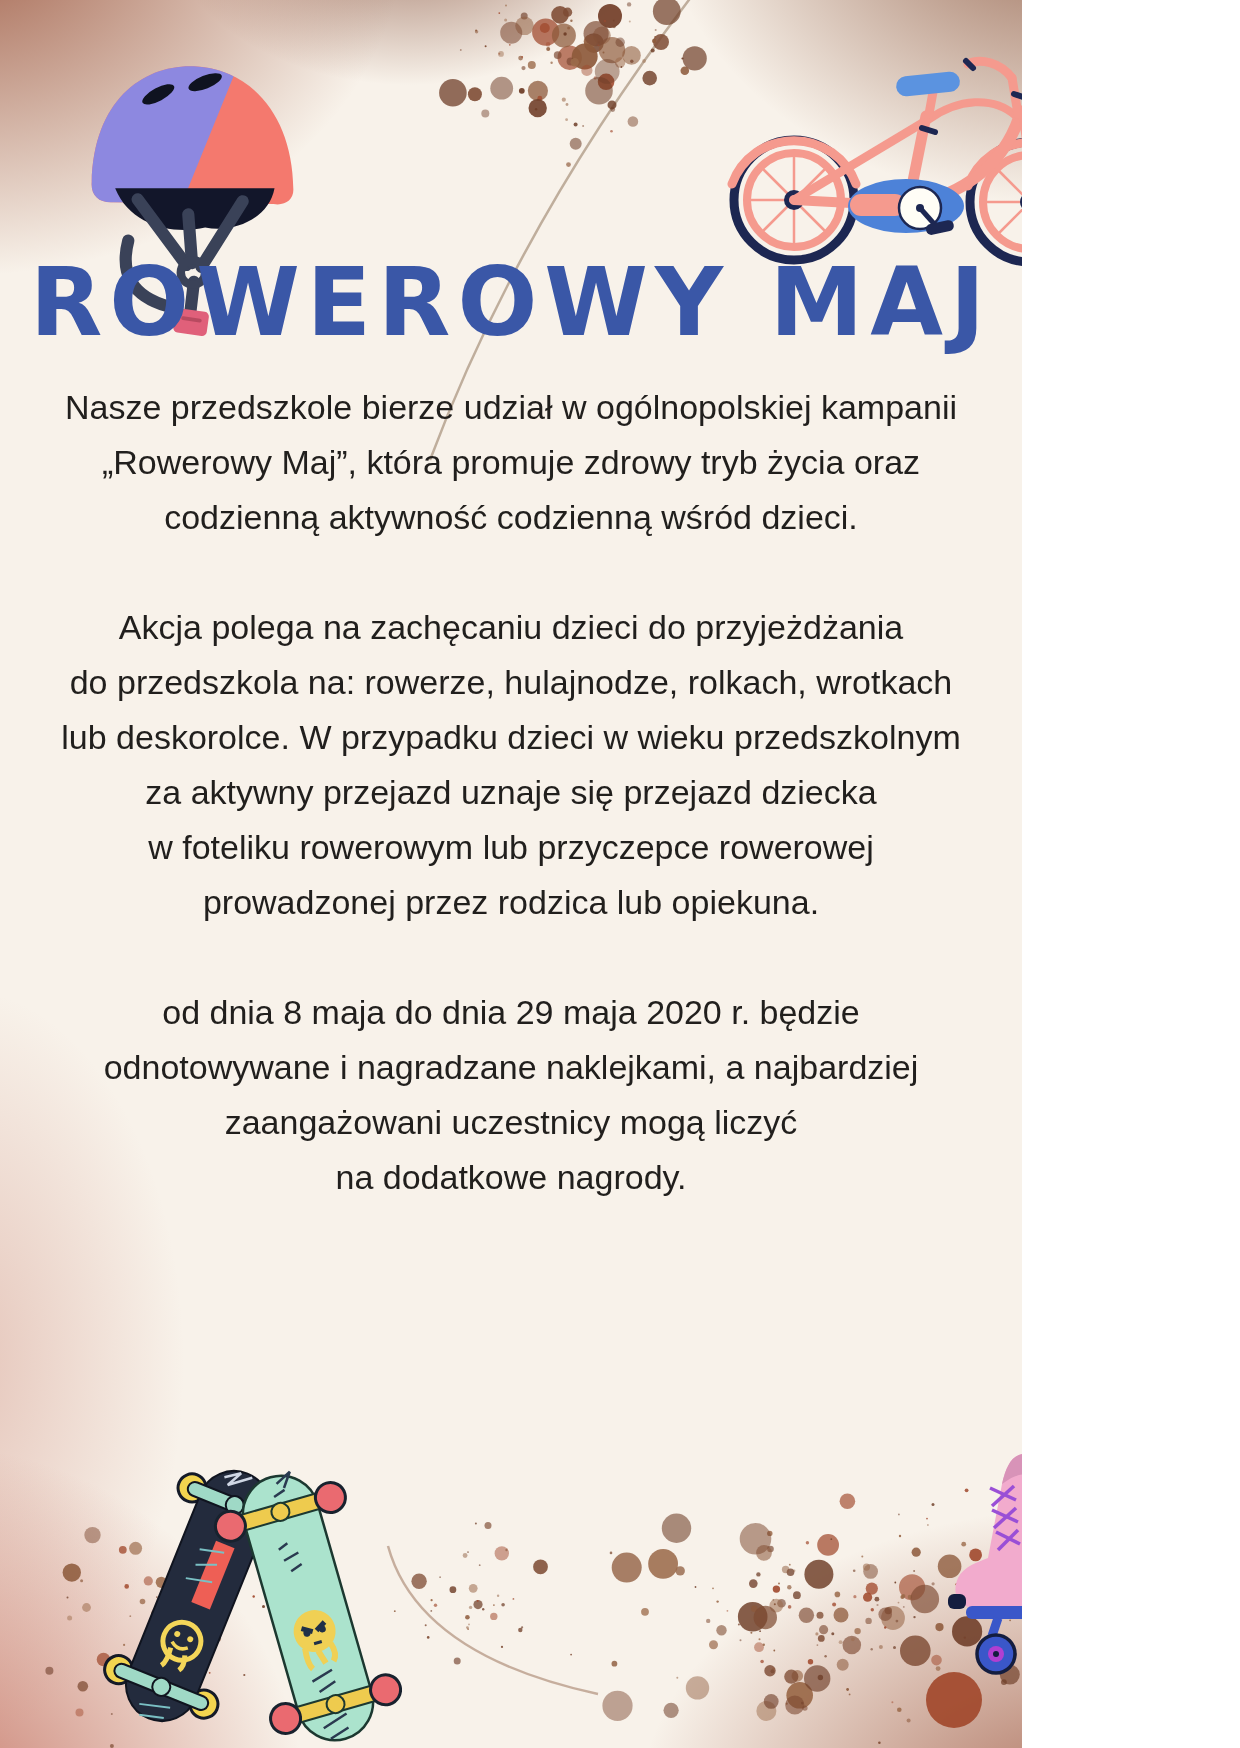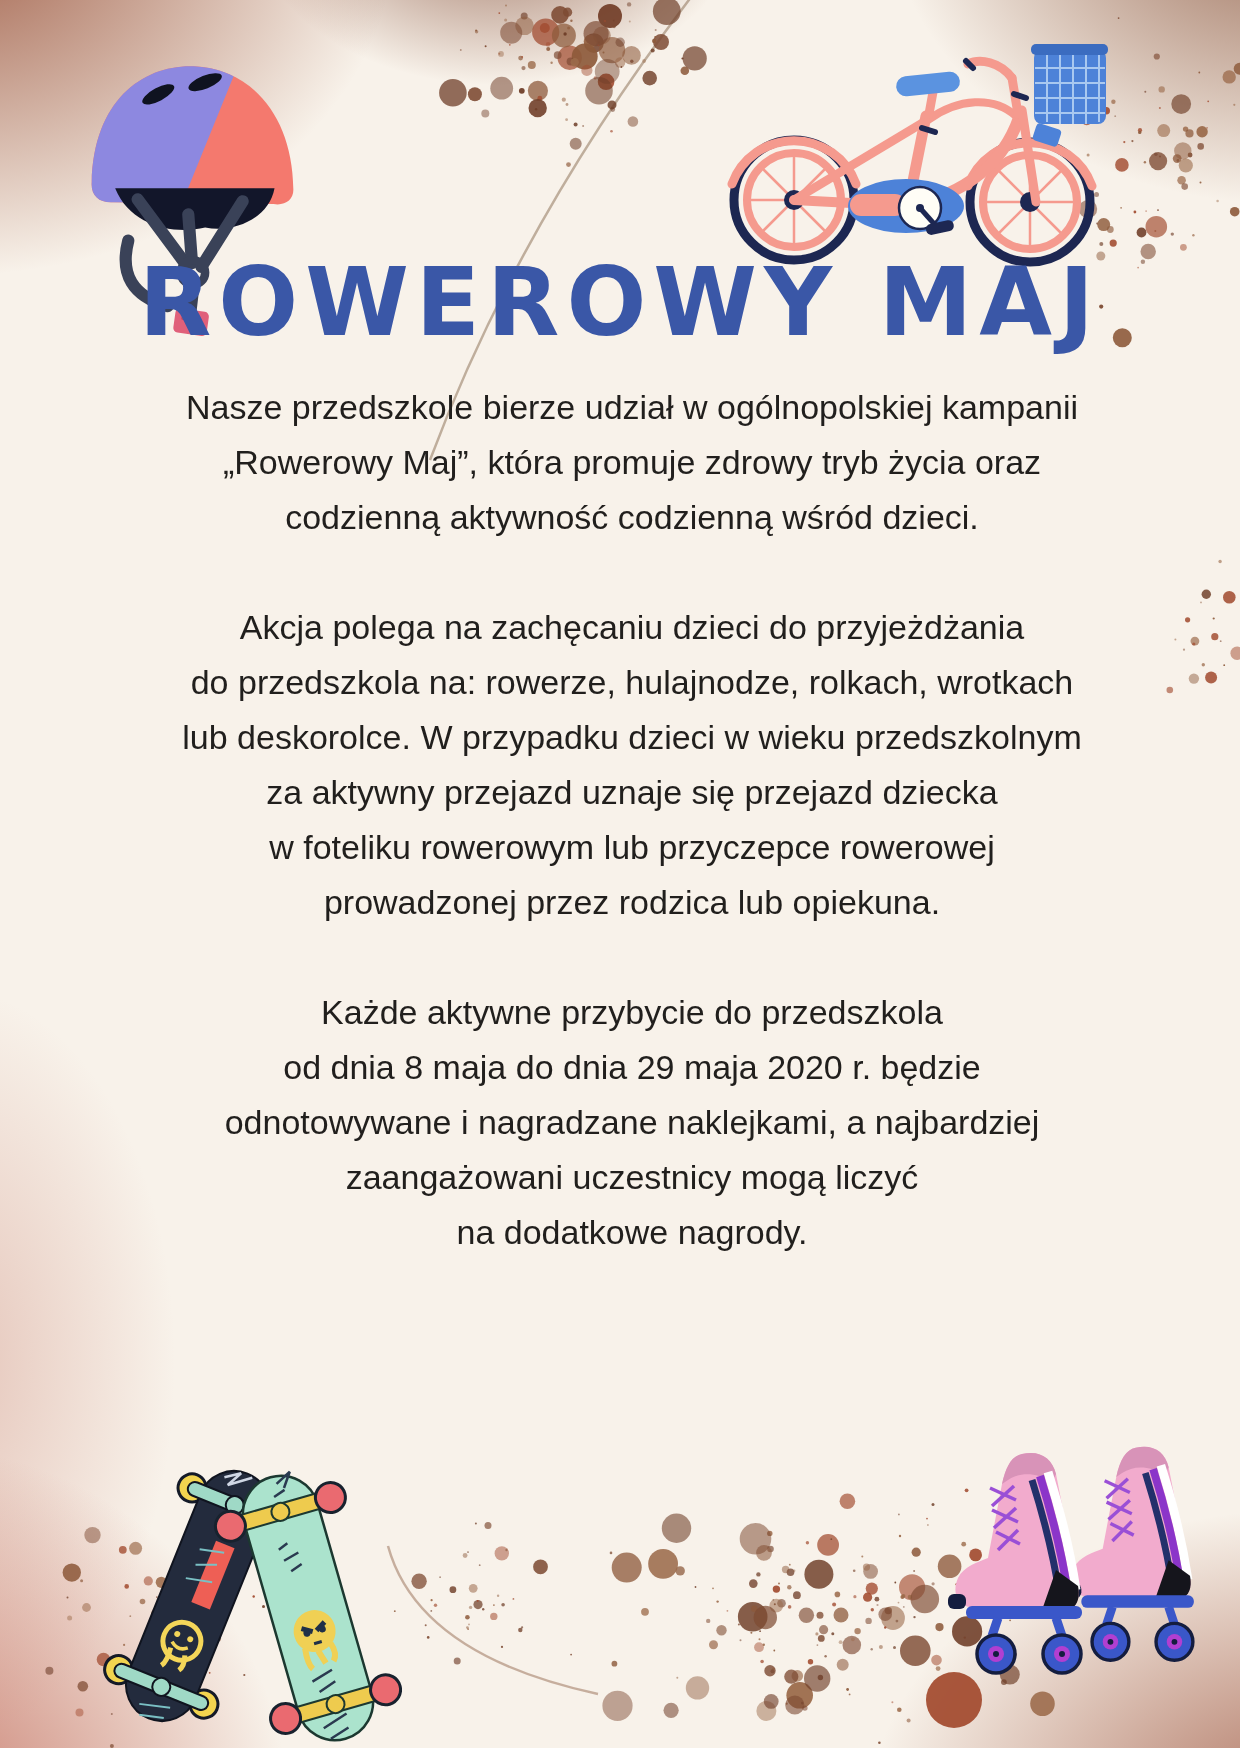--- a/index.html
+++ b/index.html
@@ -1,18 +1,18 @@
 <!DOCTYPE html>
 <html lang="pl"><head>
 <meta charset="utf-8">
 <style>
   html,body{margin:0;padding:0;}
   .page{
     position:relative;
-    width:1240px;height:1748px;
+    width:1022px;height:1748px;
     overflow:hidden;
     font-family:"Liberation Sans",sans-serif;
     background:
       radial-gradient(ellipse 620px 480px at -4% -4%, rgba(154,84,60,.92), rgba(154,84,60,0) 72%),
       radial-gradient(ellipse 330px 230px at 40% -5%, rgba(122,64,42,.75), rgba(122,64,42,0) 75%),
       radial-gradient(ellipse 560px 430px at 104% -6%, rgba(136,82,58,.88), rgba(136,82,58,0) 72%),
       radial-gradient(ellipse 540px 520px at -8% 104%, rgba(193,106,90,.9), rgba(193,106,90,0) 72%),
       radial-gradient(ellipse 300px 500px at -4% 78%, rgba(205,140,125,.45), rgba(205,140,125,0) 75%),
       radial-gradient(ellipse 620px 430px at 106% 104%, rgba(160,90,68,.85), rgba(160,90,68,0) 72%),
       linear-gradient(#f8f2ea,#f8f2ea);
@@ -24,21 +24,21 @@
   .bicycle{left:682px;top:22px;width:430px;height:250px;}
   .skateboards{left:80px;top:1428px;width:322px;height:320px;}
   .skates{left:938px;top:1424px;width:292px;height:262px;}
   .title{
     position:absolute;top:248px;left:0;right:0;margin:0;
     text-align:center;
     font-family:"DejaVu Sans","Liberation Sans",sans-serif;
     font-weight:800;font-size:94px;letter-spacing:7px;
     color:#3a57a7;
   }
-  .body-text{position:absolute;top:380px;left:12px;width:100%;text-align:center;}
+  .body-text{position:absolute;top:380px;left:0;width:100%;text-align:center;}
   .body-text p{
     margin:0 0 55px 0;
     font-size:34px;line-height:55px;
     color:#211f1d;
     white-space:pre-line;
   }
   .body-text strong{font-weight:400;}
 </style>
 </head>
 <body>
@@ -580,22 +580,21 @@
   <div class="body-text">
     <p><span>Nasze przedszkole bierze udział w ogólnopolskiej kampanii
 </span><strong>„Rowerowy Maj”</strong><span>, która promuje zdrowy tryb życia oraz
 codzienną aktywność codzienną wśród dzieci.</span></p>
     <p>Akcja polega na zachęcaniu dzieci do przyjeżdżania
 do przedszkola na: rowerze, hulajnodze, rolkach, wrotkach
 lub deskorolce. W przypadku dzieci w wieku przedszkolnym
 za aktywny przejazd uznaje się przejazd dziecka
 w foteliku rowerowym lub przyczepce rowerowej
 prowadzonej przez rodzica lub opiekuna.</p>
-    <p><span>Każde aktywne przybycie do przedszkola
-</span><strong>od dnia 8 maja do dnia 29 maja</strong><span> 2020 r. będzie
+    <p><strong>od dnia 8 maja do dnia 29 maja</strong><span> 2020 r. będzie
 odnotowywane i nagradzane naklejkami, a najbardziej
 zaangażowani uczestnicy mogą liczyć
 na dodatkowe nagrody.</span></p>
   </div>
 
   <div class="illus skateboards">
     <svg viewBox="0 0 322 320">
       <g transform="translate(118,168) rotate(22)">
         <circle cx="-46" cy="-98" r="14" fill="#f2d44f" stroke="#141a28" stroke-width="3"></circle>
         <circle cx="46" cy="-98" r="14" fill="#f2d44f" stroke="#141a28" stroke-width="3"></circle>

